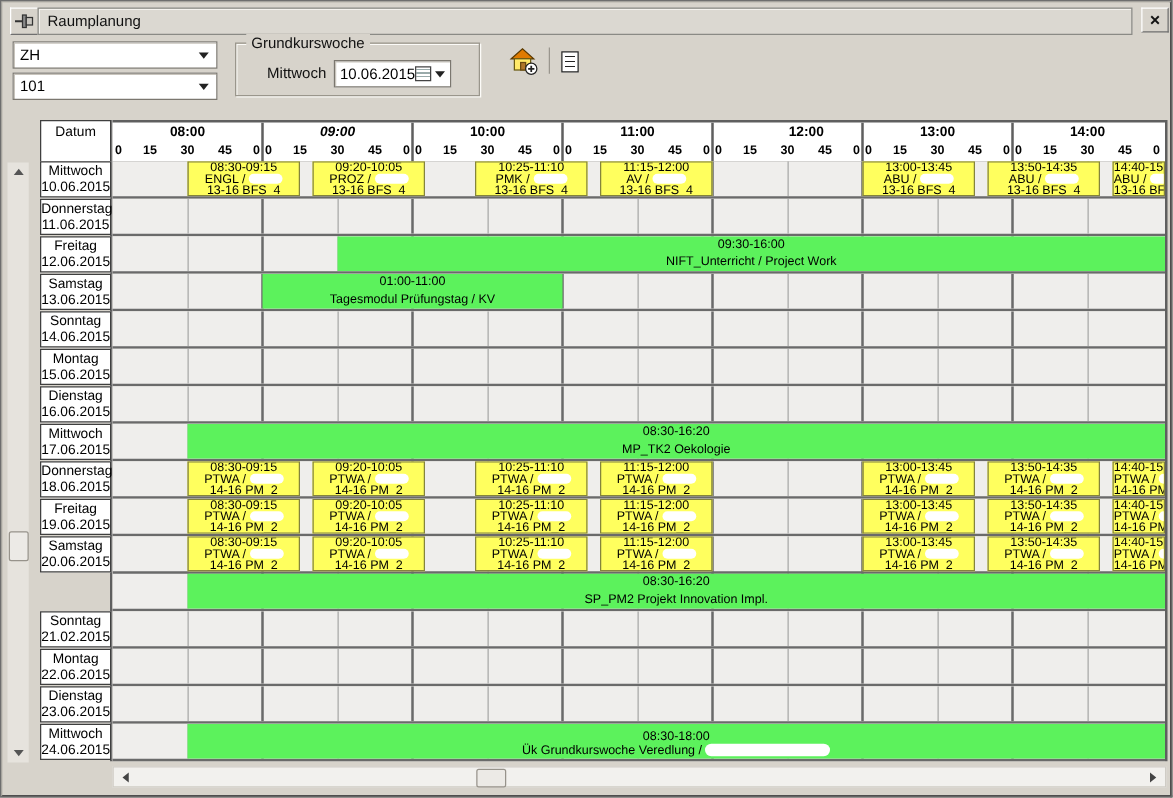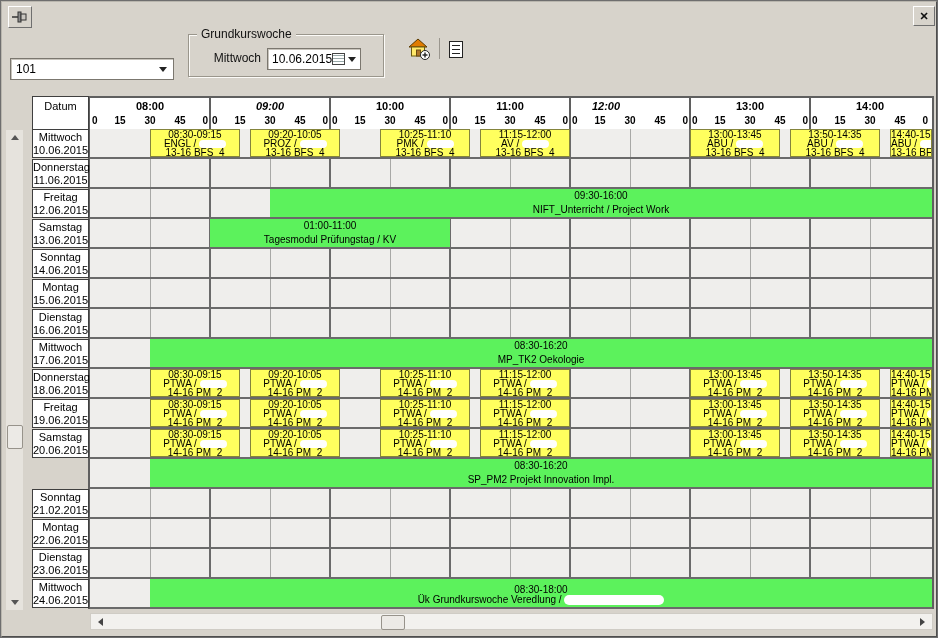--- a/index.html
+++ b/index.html
@@ -81,22 +81,29 @@
 
 <div id="app">
 
   <div class="pin-btn">
     <svg width="16" height="14" viewBox="0 0 16 14">
       <line x1="0" y1="7" x2="7" y2="7" stroke="#333" stroke-width="1.5"></line>
       <rect x="6" y="2" width="3" height="10" fill="#8a8a8a" stroke="#333" stroke-width="1"></rect>
       <rect x="9" y="4" width="5" height="6" fill="#c9c6c0" stroke="#333" stroke-width="1"></rect>
     </svg>
   </div>
+  <div class="title-field">
+    <span>Raumplanung</span>
+  </div>
   <div class="close-btn">✕</div>
 
+  <div class="combo" style="top:31px;">
+    <span class="val">ZH</span>
+    <span class="tri-down"></span>
+  </div>
   <div class="combo" style="top:56px;">
     <span class="val">101</span>
     <span class="tri-down"></span>
   </div>
 
   <div class="groupbox">
     <div class="gb-label">Grundkurswoche</div>
     <div class="gb-week">Mittwoch</div>
     <div class="date-field">
       <span class="val">10.06.2015</span>
@@ -145,21 +152,21 @@
         <div class="m-label" style="left: 291px; width: 18px; text-align: center;">30</div>
         <div class="m-label" style="left: 321px; width: 18px; text-align: center;">45</div>
         <div class="m-label" style="left: 346px; width: 12px; text-align: right;">0</div>
         <div class="h-label" style="left: 360px;">11:00</div>
         <div class="h-line" style="left: 359px;"></div>
         <div class="m-label" style="left: 362px;">0</div>
         <div class="m-label" style="left: 381px; width: 18px; text-align: center;">15</div>
         <div class="m-label" style="left: 411px; width: 18px; text-align: center;">30</div>
         <div class="m-label" style="left: 441px; width: 18px; text-align: center;">45</div>
         <div class="m-label" style="left: 466px; width: 12px; text-align: right;">0</div>
-        <div class="h-label" style="left: 456px; font-style: italic;">12:00</div>
+        <div class="h-label" style="left: 495px;">12:00</div>
         <div class="h-line" style="left: 479px;"></div>
         <div class="m-label" style="left: 482px;">0</div>
         <div class="m-label" style="left: 501px; width: 18px; text-align: center;">15</div>
         <div class="m-label" style="left: 531px; width: 18px; text-align: center;">30</div>
         <div class="m-label" style="left: 561px; width: 18px; text-align: center;">45</div>
         <div class="m-label" style="left: 586px; width: 12px; text-align: right;">0</div>
         <div class="h-label" style="left: 600px;">13:00</div>
         <div class="h-line" style="left: 599px;"></div>
         <div class="m-label" style="left: 602px;">0</div>
         <div class="m-label" style="left: 621px; width: 18px; text-align: center;">15</div>

